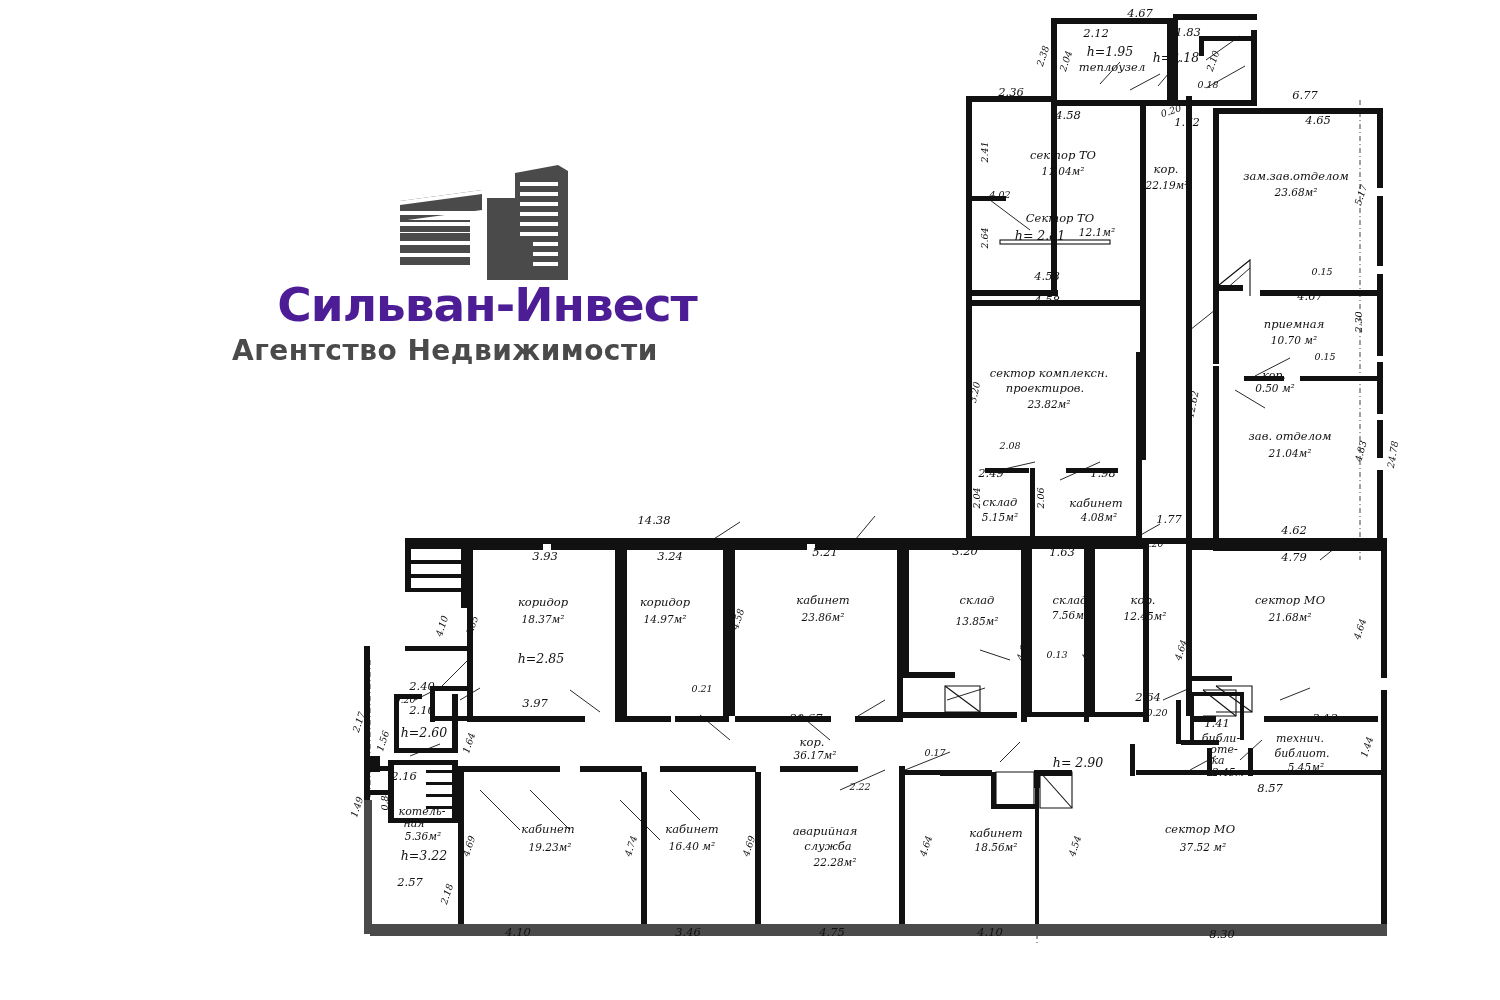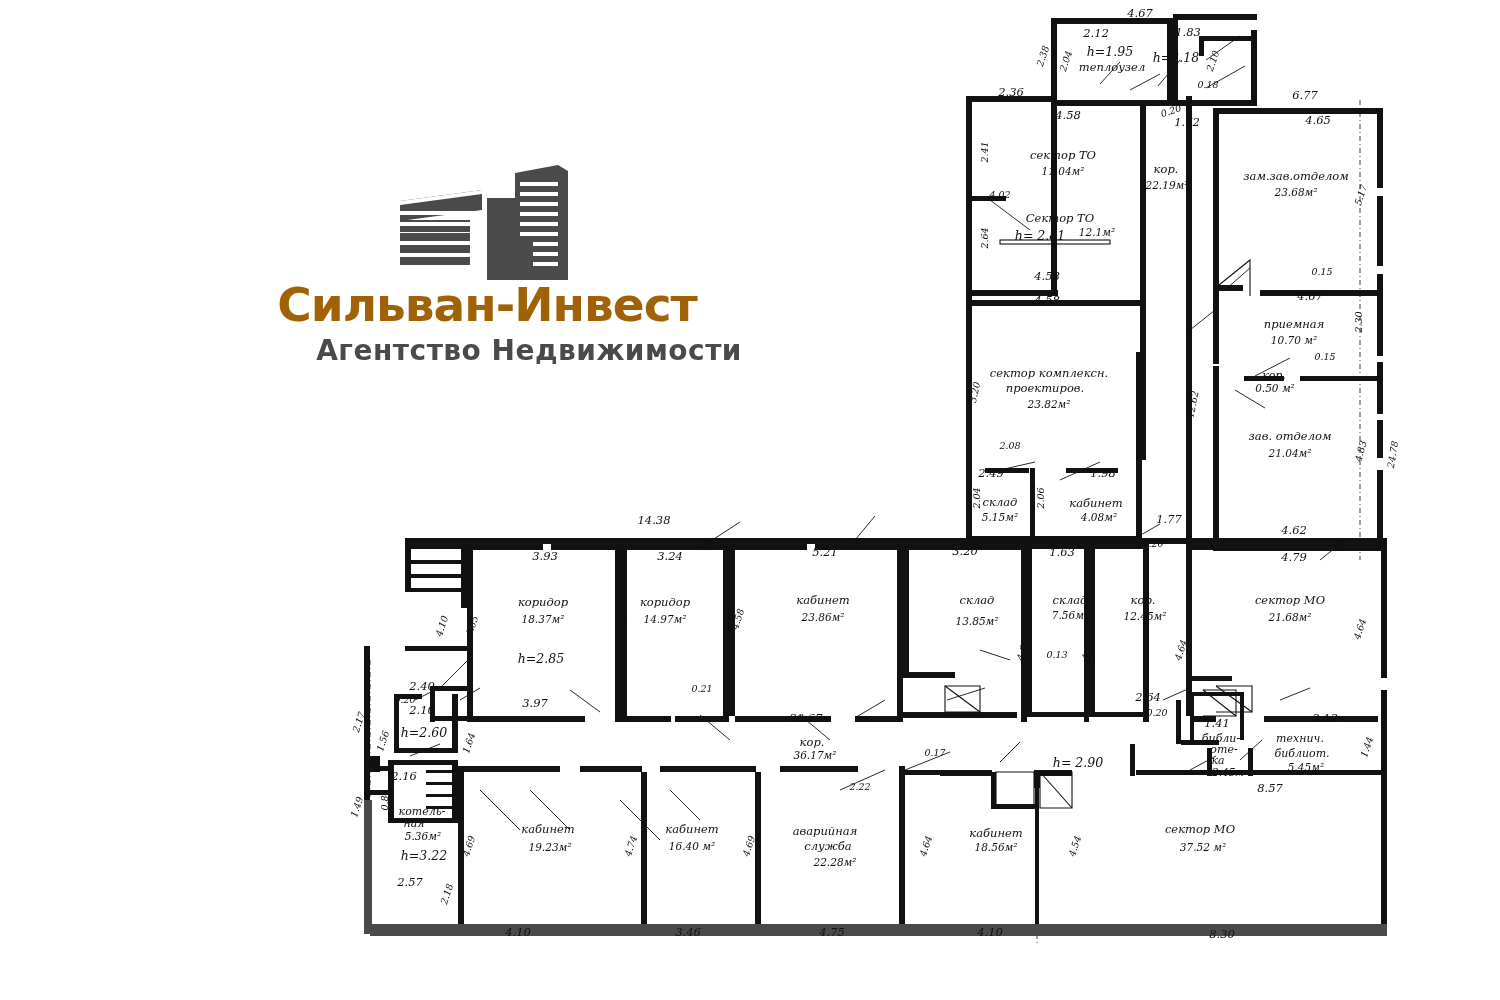--- a/index.html
+++ b/index.html
@@ -4,22 +4,22 @@
 <style>
   html,body{margin:0;padding:0;background:#ffffff;}
   body{width:1500px;height:1000px;position:relative;overflow:hidden;
        font-family:"DejaVu Sans",sans-serif;color:#1a1a1a;}
 
   
   #logo{position:absolute;left:232px;top:165px;width:510px;height:215px;}
   #logo .mark{position:absolute;left:140px;top:0px;width:230px;height:115px;}
   #logo .brand{position:absolute;left:0;top:116px;width:510px;text-align:center;
       font-family:"DejaVu Sans",sans-serif;font-weight:bold;font-size:47px;
-      letter-spacing:-1px;color:#a16207;line-height:1;}
-  #logo .sub{position:absolute;left:0;top:172px;width:510px;text-align:right;
+      letter-spacing:-1px;color:#4c1d95;line-height:1;}
+  #logo .sub{position:absolute;left:0;top:172px;width:510px;text-align:left;
       font-family:"DejaVu Sans",sans-serif;font-weight:bold;font-size:28px;
       letter-spacing:.5px;color:#4a4a4a;line-height:1;}
 
   
   #plan{position:absolute;left:0;top:0;width:1500px;height:1000px;}
   #plan svg{display:block;}
 
   .rm{font-family:"DejaVu Serif",serif;font-style:italic;font-size:11.5px;
       fill:#111;text-anchor:middle;}
   .rm.b{font-size:11px;}

